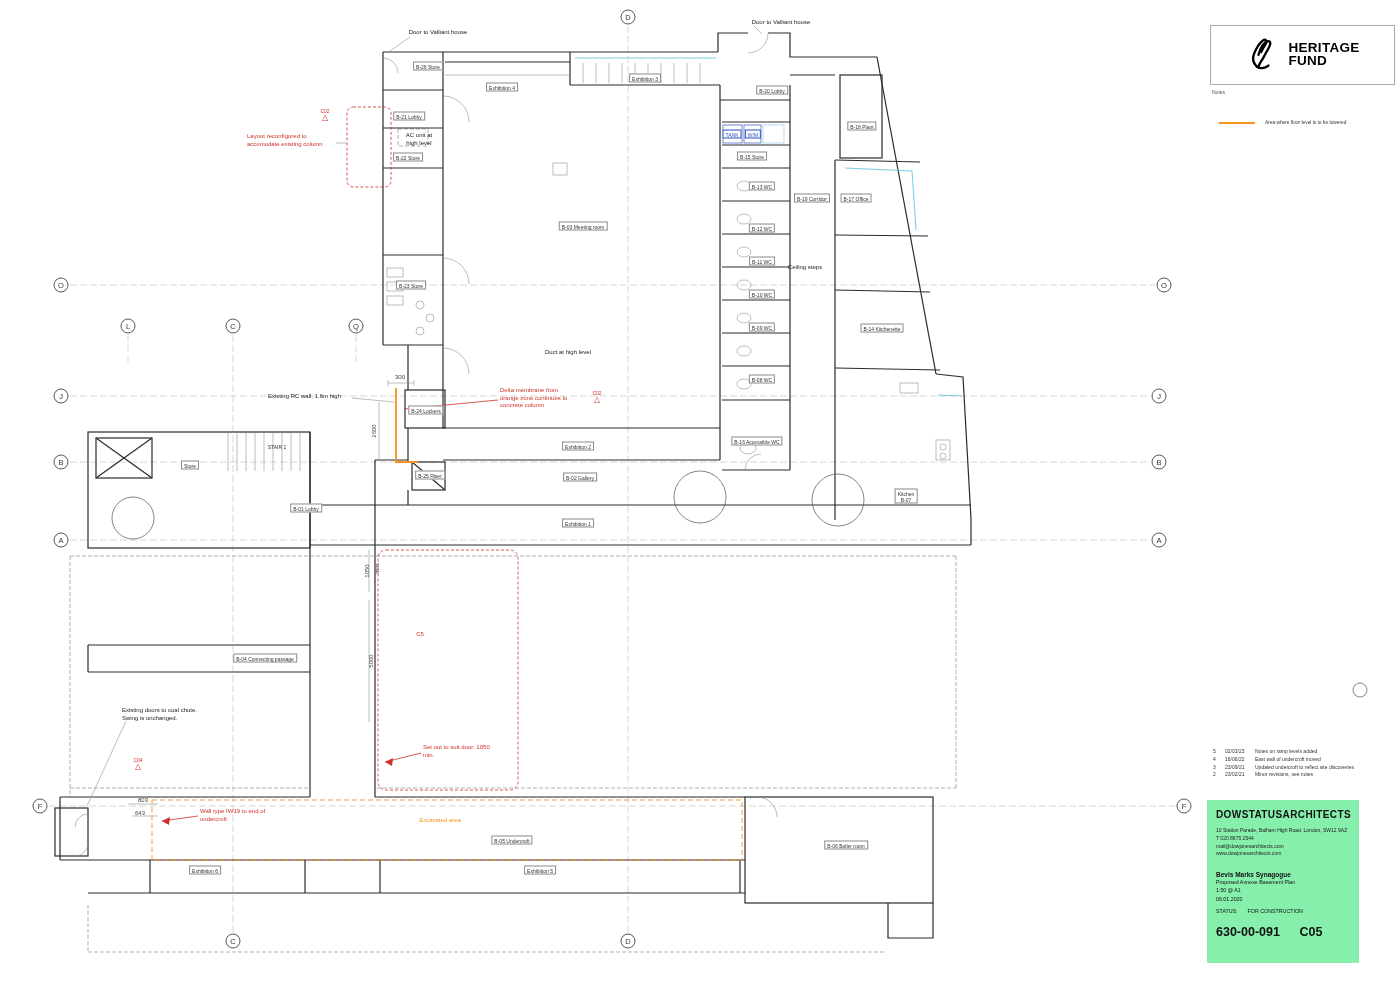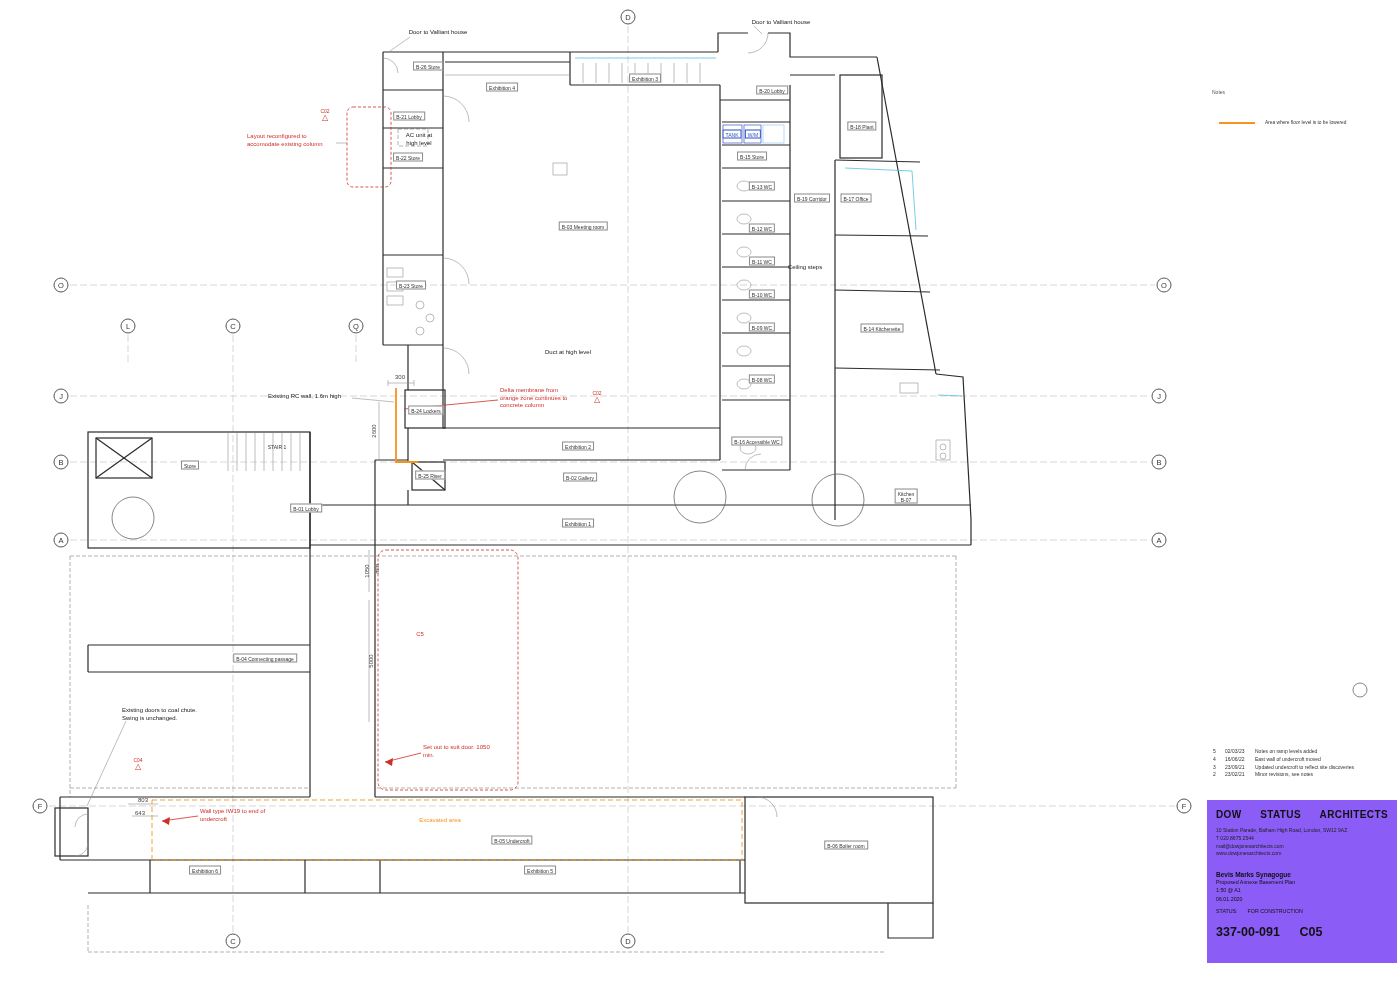--- a/index.html
+++ b/index.html
@@ -60,22 +60,22 @@
   .legend-line { display:inline-block; width:36px; height:2px; background:#f7941d; }
   .legend-text { margin-left:10px; font-size:4.8px; color:#333; }
 
   .revisions { position:absolute; left:1213px; top:748px; width:182px; }
   .rev-row { display:flex; font-size:5px; color:#333; line-height:1.55; }
   .rev-num { width:12px; }
   .rev-date { width:30px; }
   .rev-desc { flex:1; }
 
   .title-block {
-    position:absolute; left:1207px; top:800px; width:190px; height:163px;
-    background:#8b5cf6; padding:9px 9px 7px 9px; color:#111;
+    position:absolute; left:1207px; top:800px; width:152px; height:163px;
+    background:#86efac; padding:9px 9px 7px 9px; color:#111;
   }
   .firm-row { display:flex; justify-content:space-between; font-weight:bold; font-size:10px; letter-spacing:0.4px; }
   .tb-addr { font-size:5px; line-height:1.55; color:#222; }
   .tb-addr-group { margin-top:7px; }
   .tb-project { margin-top:13px; font-weight:bold; font-size:6.5px; }
   .tb-line { font-size:5.3px; line-height:1.6; }
   .tb-status { margin-top:5px; font-size:5.3px; }
   .tb-status .gap { display:inline-block; width:10px; }
   .dwg-row { margin-top:11px; font-weight:bold; font-size:12.5px; }
   .dwg-rev { margin-left:16px; }
@@ -385,20 +385,34 @@
       <div class="grid-circle" style="left: 61px; top: 462px;">B</div>
       <div class="grid-circle" style="left: 1159px; top: 462px;">B</div>
       <div class="grid-circle" style="left: 61px; top: 540px;">A</div>
       <div class="grid-circle" style="left: 1159px; top: 540px;">A</div>
       <div class="grid-circle" style="left: 40px; top: 806px;">F</div>
       <div class="grid-circle" style="left: 1184px; top: 806px;">F</div>
       <div class="grid-circle" style="left: 233px; top: 941px;">C</div>
       <div class="grid-circle" style="left: 628px; top: 941px;">D</div>
     </div>
 
+  <div class="logo-box">
+    <span>
+      <svg viewBox="0 0 40 40" width="36" height="36">
+        <g fill="none" stroke="#000" stroke-width="2.6" stroke-linecap="round" stroke-linejoin="round">
+          <path d="M13 35 C9 31 8 26 10 21 C12 16 16 9 20 6 C23 4 25 7 23 10 C21 13 19 16 18 19"></path>
+          <path d="M15 22 C17 15 21 8 25 7 C28 6 29 9 27 13 C25 17 22 22 20 26 C18 29 16 32 15 35"></path>
+          <path d="M13 35 C16 37.5 22 37.5 26 34"></path>
+        </g>
+      </svg>
+    </span>
+    <span class="logo-text">
+      <span>HERITAGE</span><br><span>FUND</span>
+    </span>
+  </div>
 
   <div class="notes-label">Notes</div>
 
   <div class="legend-row">
     <span class="legend-line"></span>
     <span class="legend-text">Area where floor level is to be lowered</span>
   </div>
 
   <div class="revisions" id="revision-list">
       <div class="rev-row">
@@ -434,18 +448,18 @@
     <div class="tb-addr">mail@dowjonesarchitects.com</div>
     <div class="tb-addr">www.dowjonesarchitects.com</div>
     <div class="tb-project">Bevis Marks Synagogue</div>
     <div class="tb-line">Proposed Annexe Basement Plan</div>
     <div class="tb-line">1:50 @ A1</div>
     <div class="tb-line">06.01.2020</div>
     <div class="tb-status">
       <span>STATUS:</span><span class="gap"></span><span>FOR CONSTRUCTION</span>
     </div>
     <div class="dwg-row">
-      <span>337-00-091</span>
+      <span>630-00-091</span>
       <span class="dwg-rev">C05</span>
     </div>
   </div>
 
 </div>
 
 </body></html>

